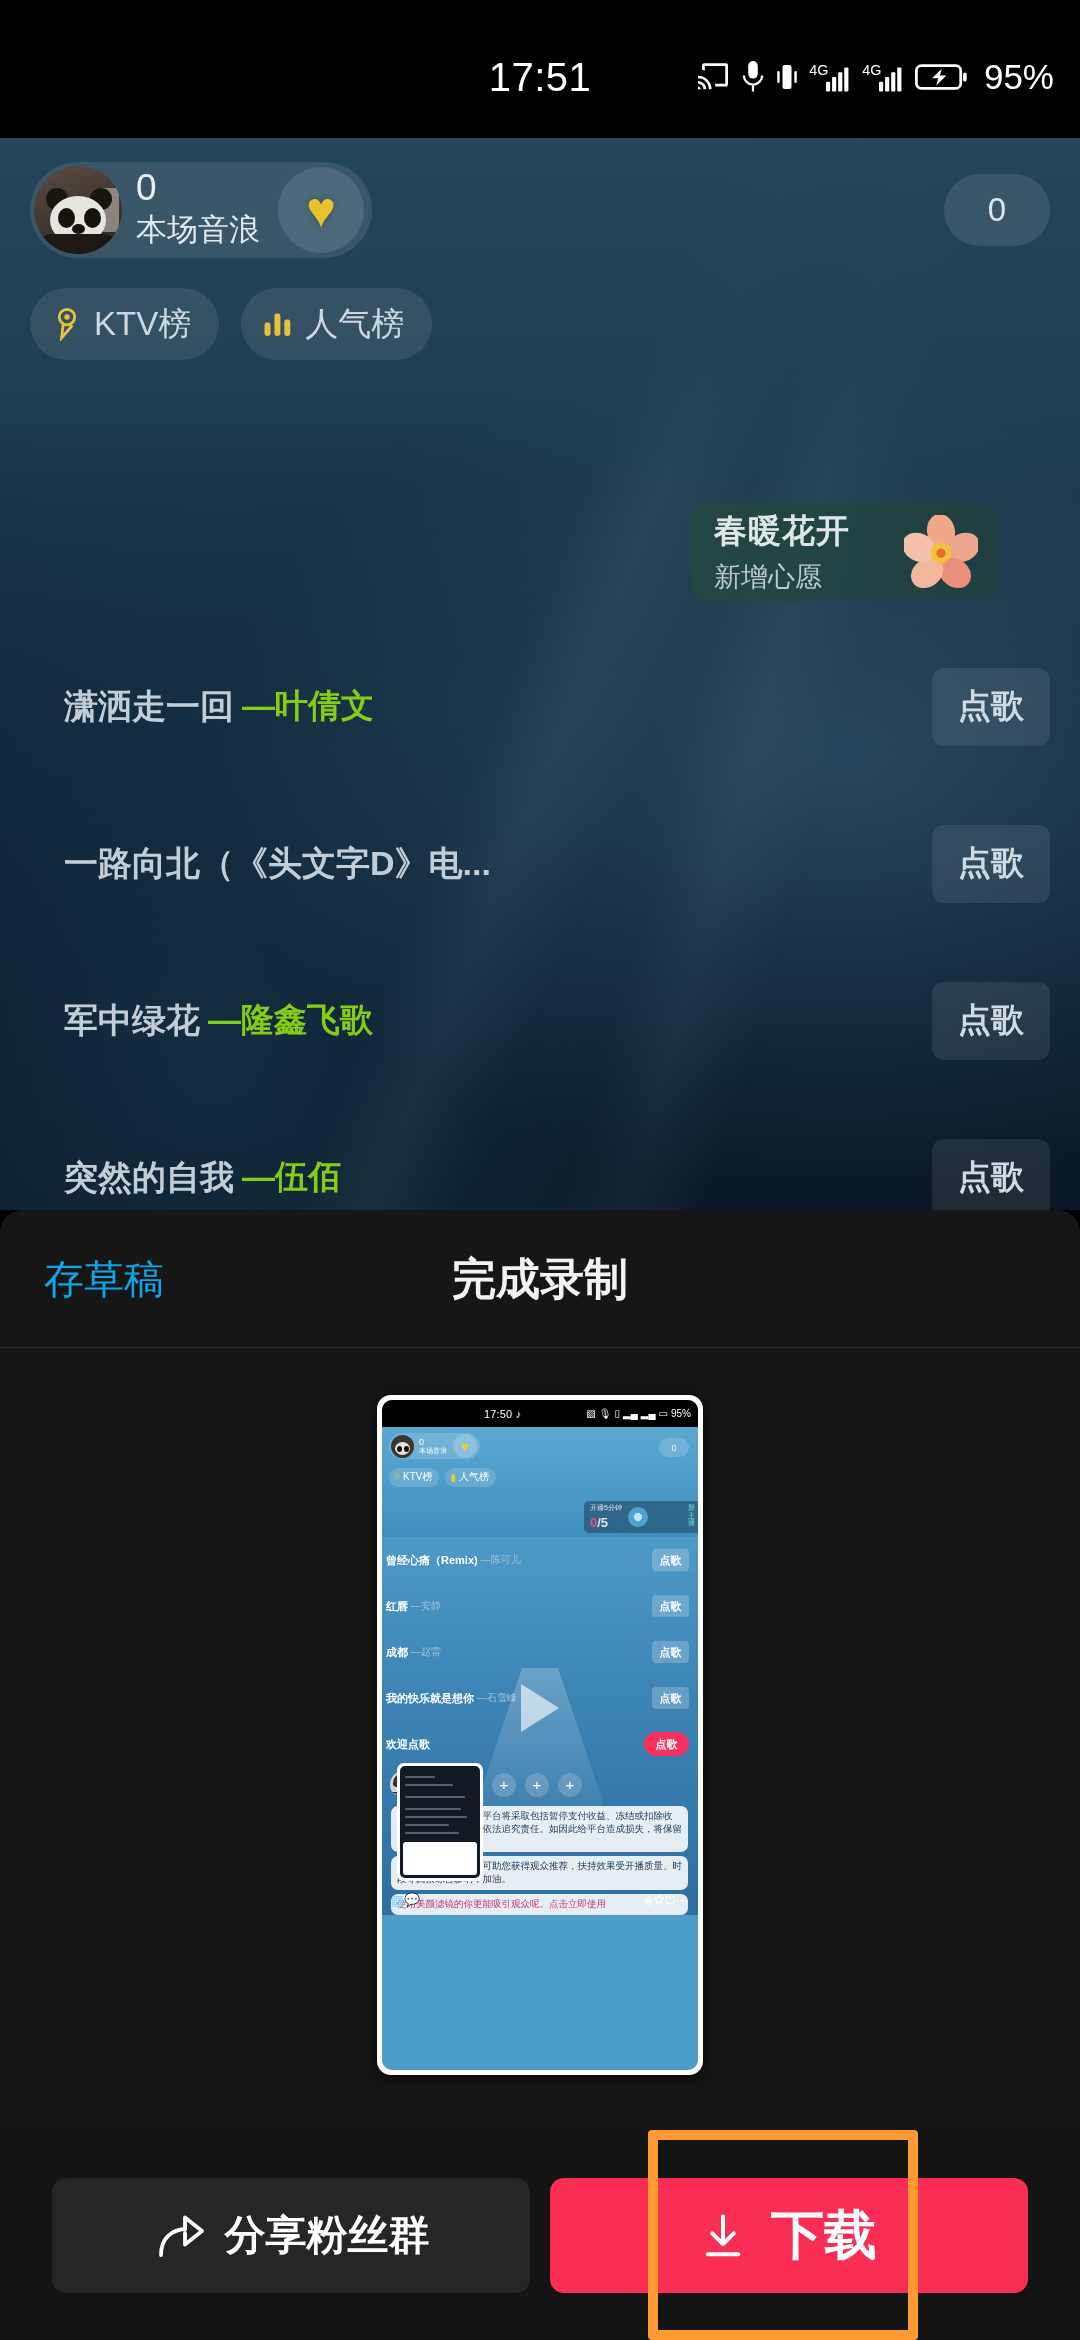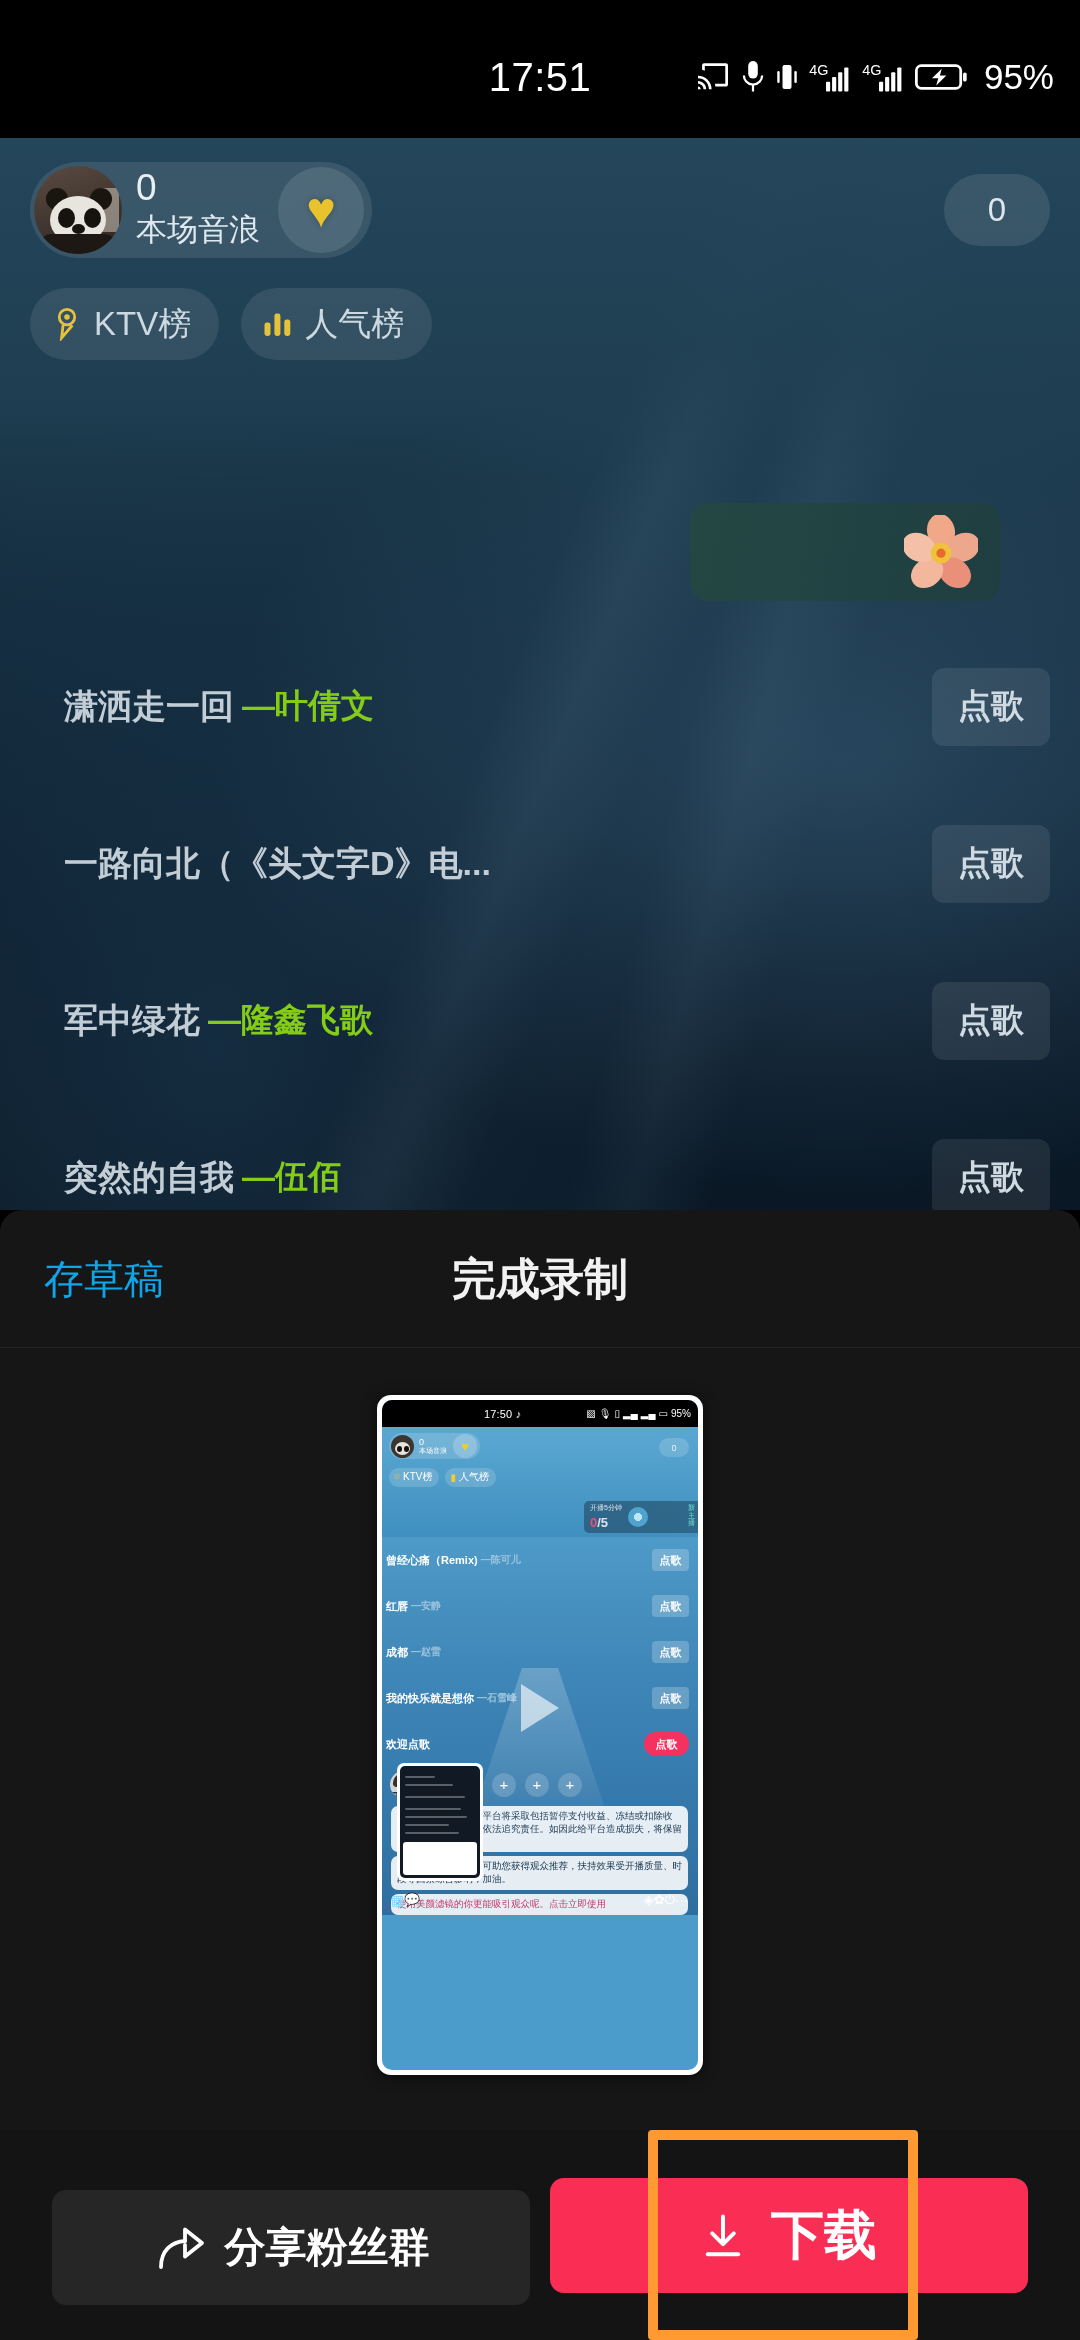--- a/index.html
+++ b/index.html
@@ -197,21 +197,21 @@
   .p-wish .wl{ margin-left:6px; color:#dfe9f0; }
   .p-wish .wl .a{ font-size:7px; display:block; }
   .p-wish .wl .b{ font-size:13px; color:#d9e6ef; font-weight:700; }
   .p-wish .wl .b i{ color:#e8507c; font-style:normal;}
   .p-wish .disc{ width:20px;height:20px;border-radius:50%;margin-left:6px;
      background:radial-gradient(circle at 50% 50%, #bfe6f5 0 28%, #4fa3cf 30% 100%); }
   .p-wish .vt{ position:absolute; right:2px; top:3px; width:9px; color:#6fe3cf; font-size:7px; line-height:1.1; text-align:center;}
   .p-songs{ background:linear-gradient(180deg,#4e9ac8 0%, #3f87b8 35%, #3579ac 70%, #2e6f9f 100%); position:relative;}
   .p-song{ position:relative; height:46px; display:flex; align-items:center; padding:0 8px 0 4px;}
   .p-sn{ font-size:11px; color:#ffffff; font-weight:700;}
-  .p-sa{ font-size:10px; color:#9dc4dd; margin-left:3px; font-weight:700;}
+  .p-sa{ font-size:10px; color:#9dc4dd; margin-left:3px; font-weight:400;}
   .p-pick{ position:absolute; right:9px; top:50%; transform:translateY(-50%);
      width:37px;height:22px;border-radius:4px;background:rgba(255,255,255,0.22);
      display:flex;align-items:center;justify-content:center;color:#fff;font-size:11px;font-weight:700;}
   .p-pick.acc{ width:45px;height:24px;border-radius:12px;background:#f5325f; }
   .p-gifts{ display:flex; align-items:center; padding:4px 0 4px 8px; gap:9px;}
   .p-gav{ width:27px;height:27px;border-radius:50%;background:#cfd6da;position:relative;overflow:hidden;flex:none;}
   .p-gav .cup{position:absolute;left:8px;top:14px;width:12px;height:9px;background:#fff;border-radius:0 0 6px 6px;}
   .p-gav .hair{position:absolute;left:3px;top:2px;width:21px;height:14px;background:#3a2d26;border-radius:11px 11px 4px 4px;}
   .p-gtag{position:absolute;left:1px;bottom:0;font-size:5px;background:#22334a;color:#fff;padding:0 1px;border-radius:2px;white-space:nowrap;}
   .p-plus{ width:24px;height:24px;border-radius:50%;background:rgba(255,255,255,0.18);
@@ -248,21 +248,20 @@
   
   .actions{
     position:absolute; left:0; bottom:0; width:1080px; height:210px;
     background:#141414;
   }
   .btn-share{
     position:absolute; left:52px; top:48px; width:478px; height:115px;
     border-radius:14px; background:#262626;
     display:flex; align-items:center; justify-content:center; gap:20px;
     color:#fff;
-    margin-top:12px;
   }
   .btn-share .t{ font-size:41px; font-weight:700; }
   .btn-dl{
     position:absolute; right:52px; top:48px; width:478px; height:115px;
     border-radius:14px; background:#fa2d55;
     display:flex; align-items:center; justify-content:center; gap:26px;
     color:#fff;
   }
   .btn-dl .t{ font-size:53px; font-weight:700; }
   .hl-box{
@@ -353,20 +352,24 @@
         <svg width="30" height="30" viewBox="0 0 20 20" fill="#e5c23c">
           <rect x="1" y="9" width="4" height="9" rx="1.6"></rect>
           <rect x="7.6" y="3" width="4" height="15" rx="1.6"></rect>
           <rect x="14.2" y="7" width="4" height="11" rx="1.6"></rect>
         </svg>
         <span class="lbl">人气榜</span>
       </div>
     </div>
 
     <div class="wish">
+      <div class="wish-txt">
+        <div class="wish-t1">春暖花开</div>
+        <div class="wish-t2">新增心愿</div>
+      </div>
       <svg class="flower" viewBox="0 0 64 64">
         <g>
           <ellipse cx="32" cy="14" rx="12" ry="15" fill="#f0a888" transform="rotate(-12 32 14)"></ellipse>
           <ellipse cx="51" cy="28" rx="12" ry="15" fill="#eda78c" transform="rotate(62 51 28)"></ellipse>
           <ellipse cx="44" cy="50" rx="12" ry="15" fill="#e98f7a" transform="rotate(128 44 50)"></ellipse>
           <ellipse cx="20" cy="50" rx="12" ry="15" fill="#f2b79d" transform="rotate(-128 20 50)"></ellipse>
           <ellipse cx="13" cy="28" rx="12" ry="15" fill="#f4c0a8" transform="rotate(-62 13 28)"></ellipse>
           <circle cx="32" cy="33" r="9" fill="#f0c23c"></circle>
           <circle cx="32" cy="33" r="4" fill="#e86a2e"></circle>
         </g>

